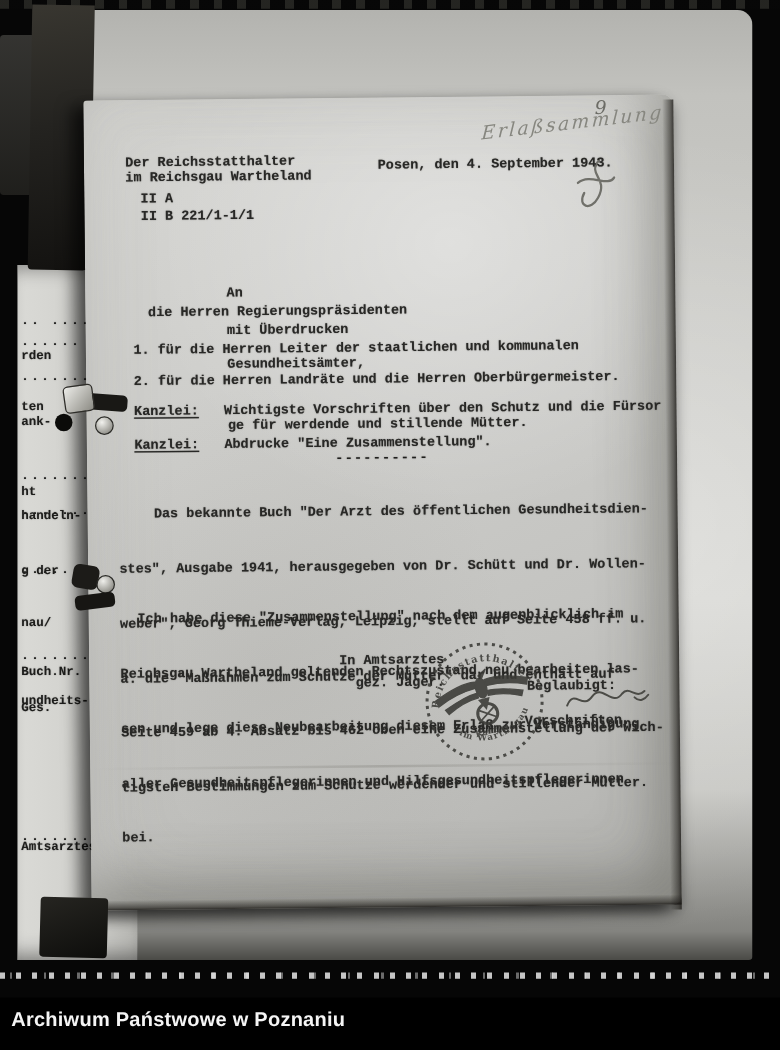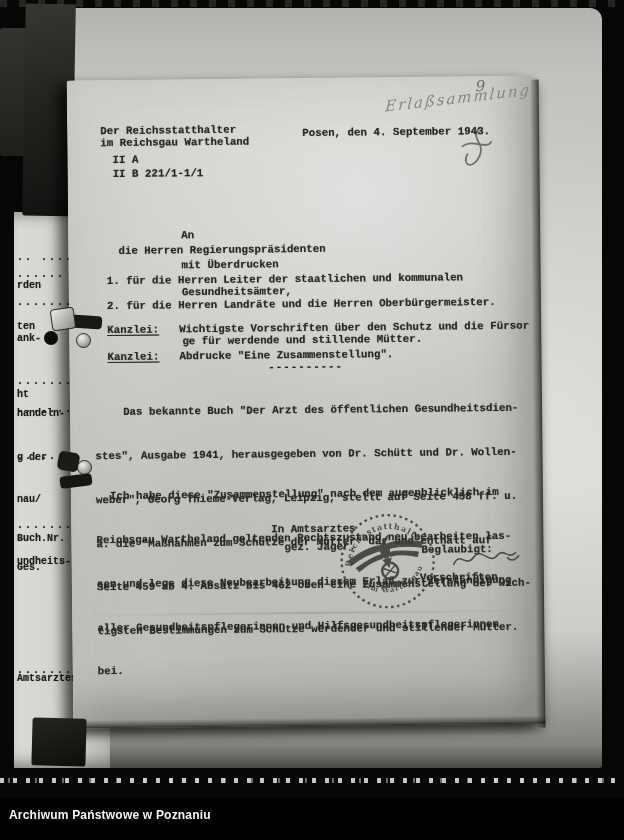--- a/index.html
+++ b/index.html
@@ -87,21 +87,21 @@
   .f2 .rivet{left:33px;top:12px;width:13px;height:13px;border-radius:50%;border:1px solid #2a2a26;
     background:radial-gradient(circle at 35% 30%,#efefeb,#73726b);}
   .f2 .arm{left:16px;top:27px;width:32px;height:12px;background:#171613;border-radius:4px;transform:rotate(-7deg);}
   .f3{left:32px;top:718px;width:54px;height:48px;z-index:4;transform:rotate(1.5deg);
     background:linear-gradient(160deg,#262521,#0d0d0b);border-radius:3px;}
   .wedge{left:24px;top:4px;width:50px;height:212px;z-index:2;transform:rotate(1deg);
     background:linear-gradient(170deg,#383630 0,#242320 45%,#131210 100%);border-radius:0 0 6px 3px;}
 
   
   .caption-bar{position:absolute;left:0;top:798px;width:100%;height:42px;background:#000;z-index:5;}
-  .caption-bar span{display:block;padding:10px 0 0 9px;font-weight:bold;font-size:12px;
+  .caption-bar span{display:block;padding:10px 0 0 9px;font-weight:bold;font-size:16px;
     letter-spacing:.2px;color:#f5f5f5;}
 </style>
 </head>
 <body>
 
 <div class="photo">
 
   <div class="film-top"></div>
   <div class="frame-patch"></div>
 

